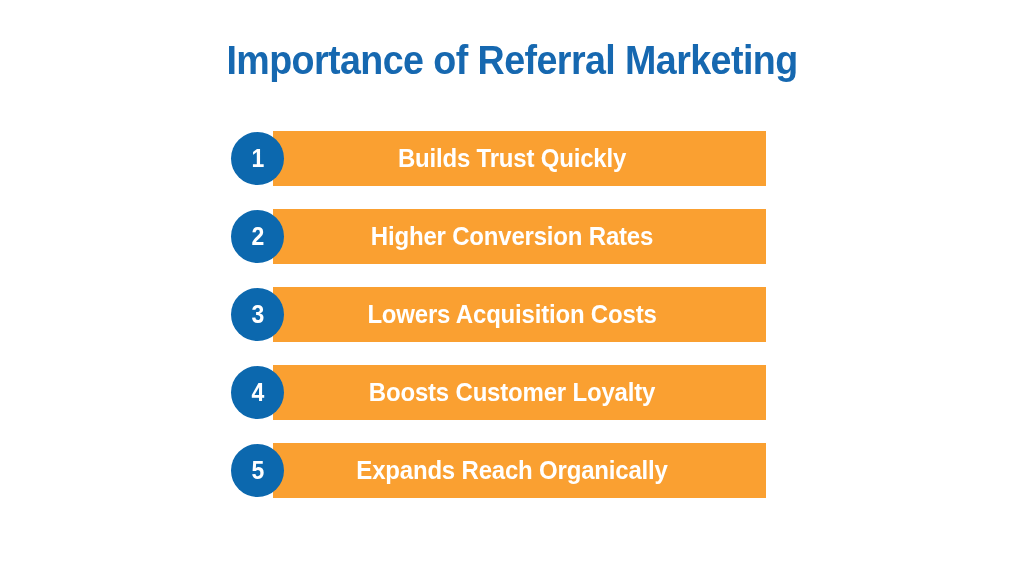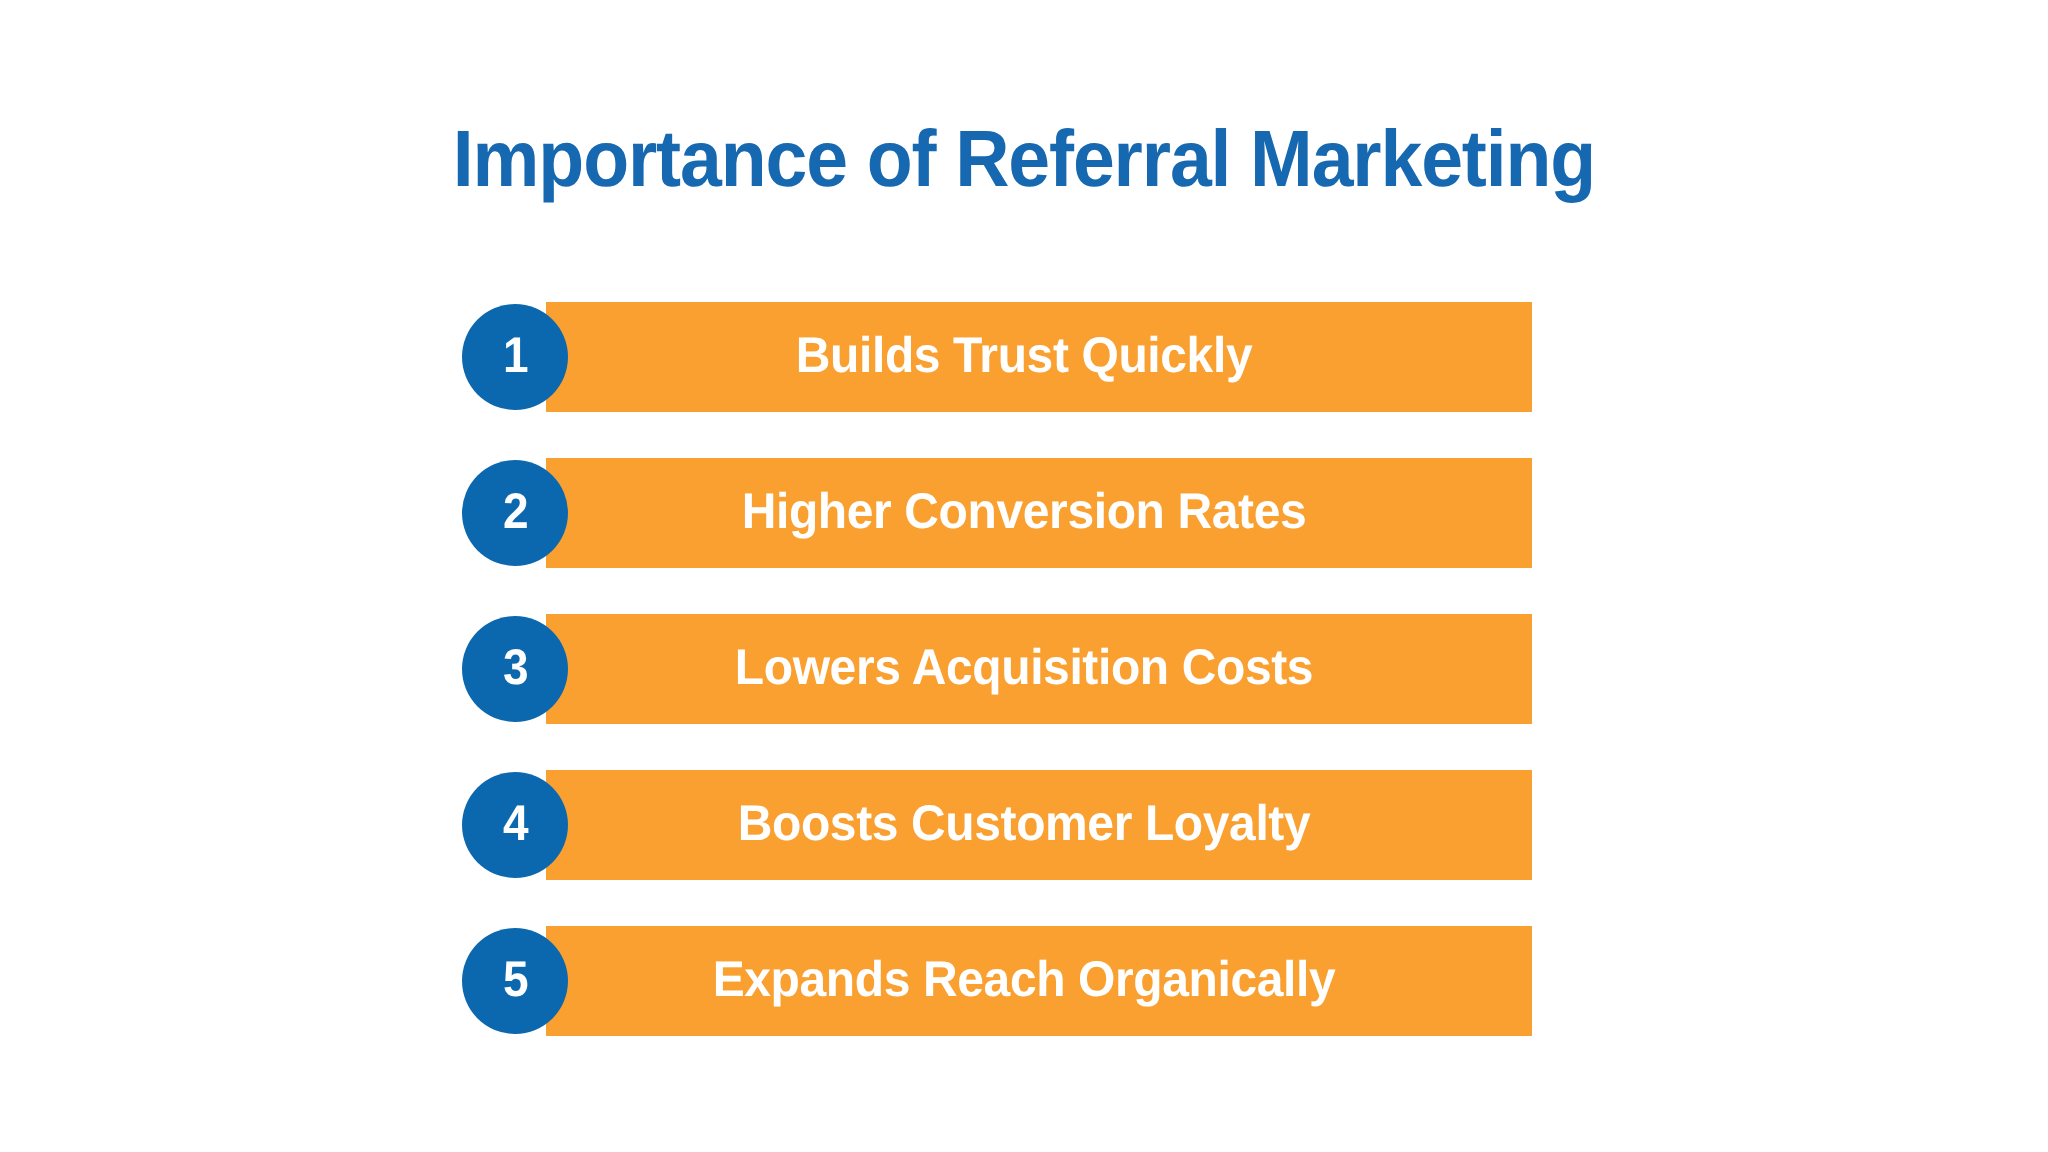--- a/index.html
+++ b/index.html
@@ -12,21 +12,20 @@
     background: #ffffff;
     font-family: "Liberation Sans", sans-serif;
     overflow: hidden;
     position: relative;
   }
 
   .slide {
     position: absolute;
     inset: 0;
     background: #ffffff;
-    margin-top: 20px;
   }
 
   
   .title {
     position: absolute;
     top: 36px;
     left: 0;
     width: 1024px;
     text-align: center;
     font-size: 40px;

